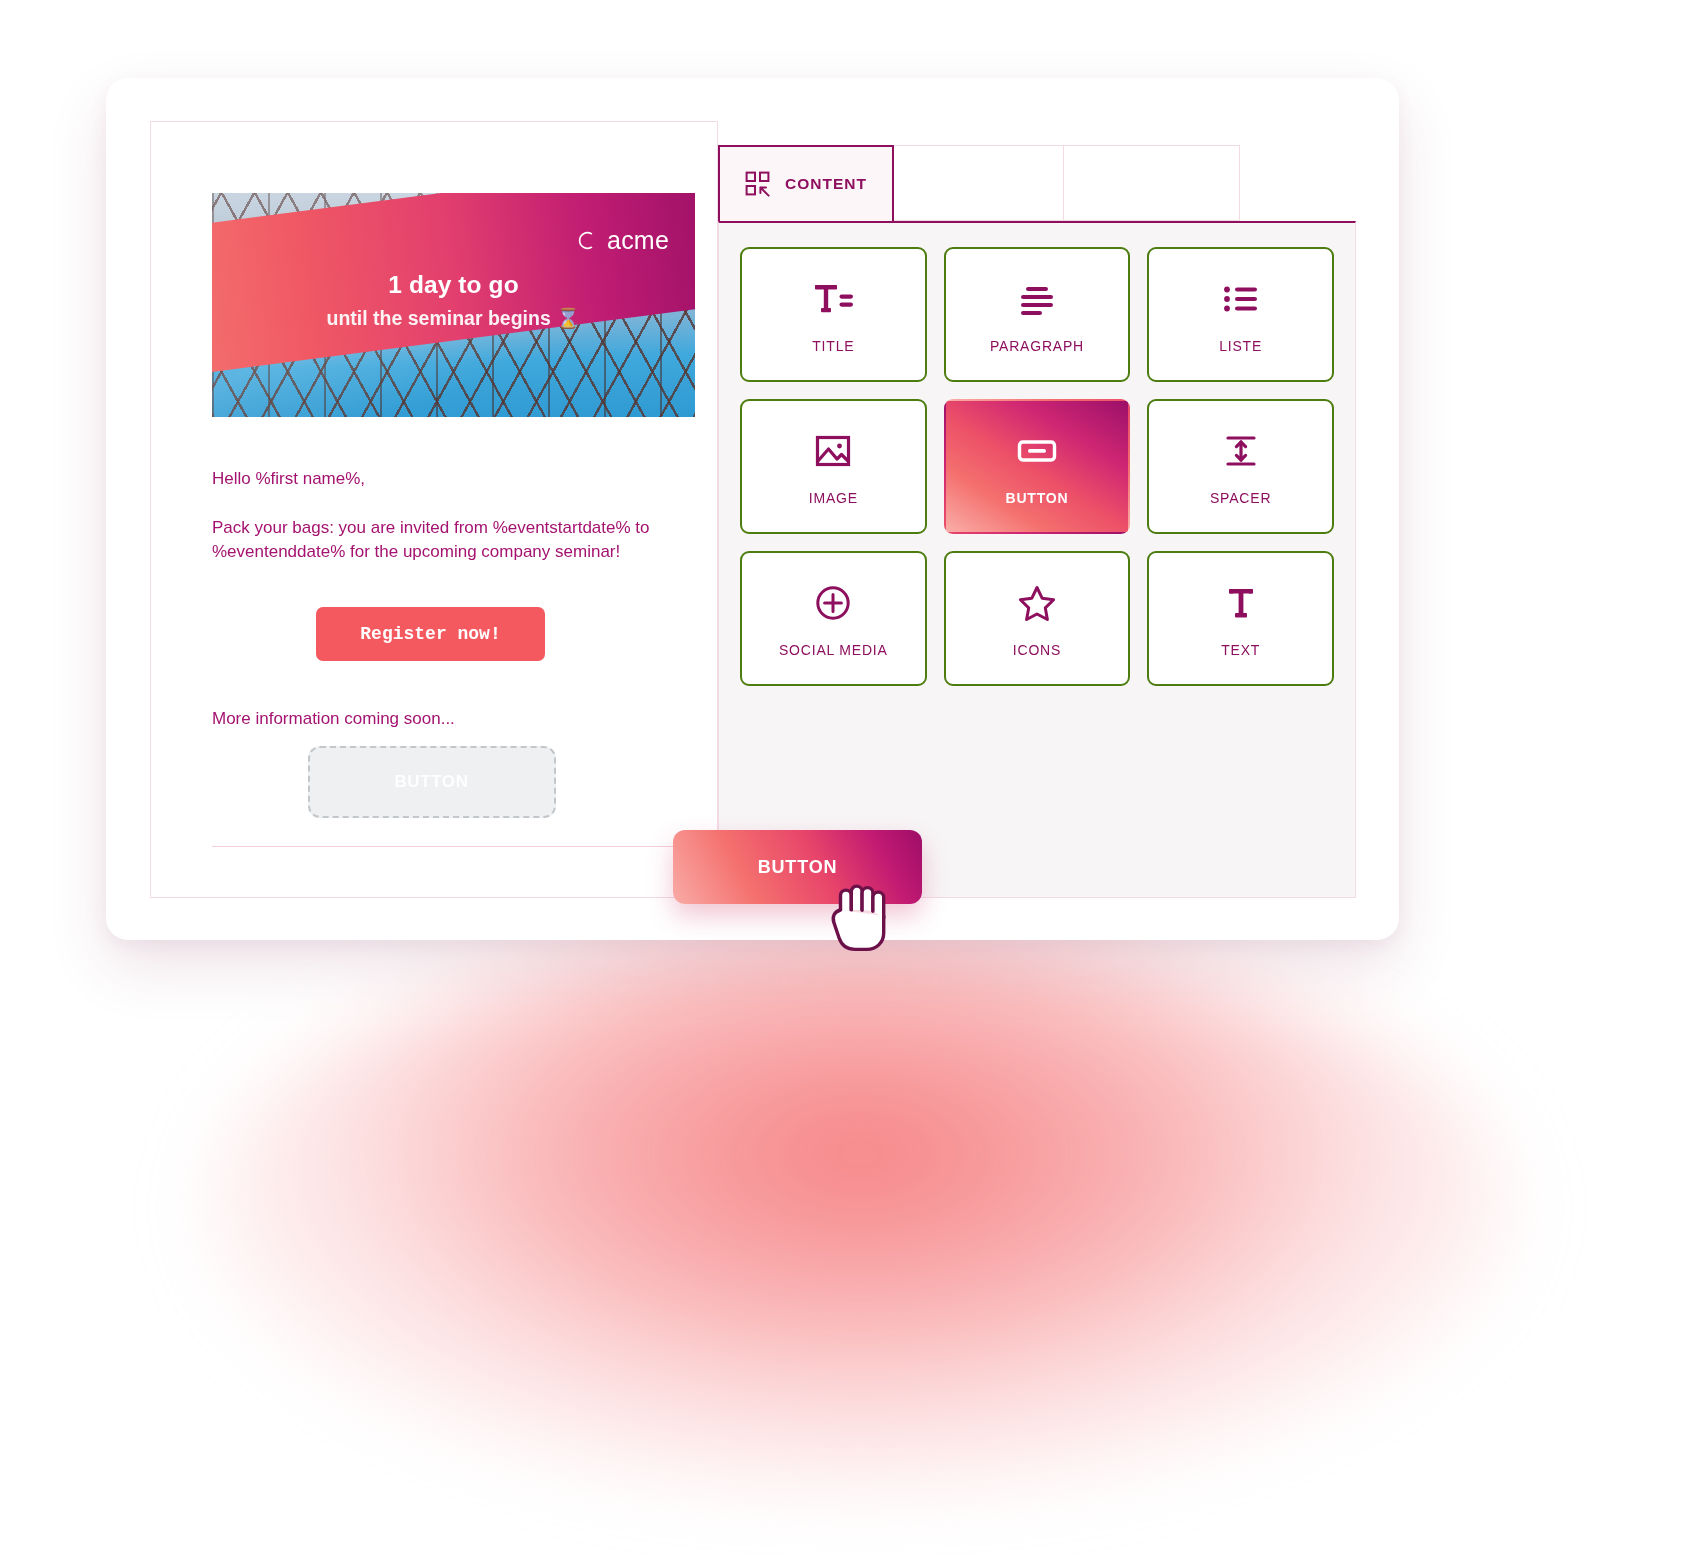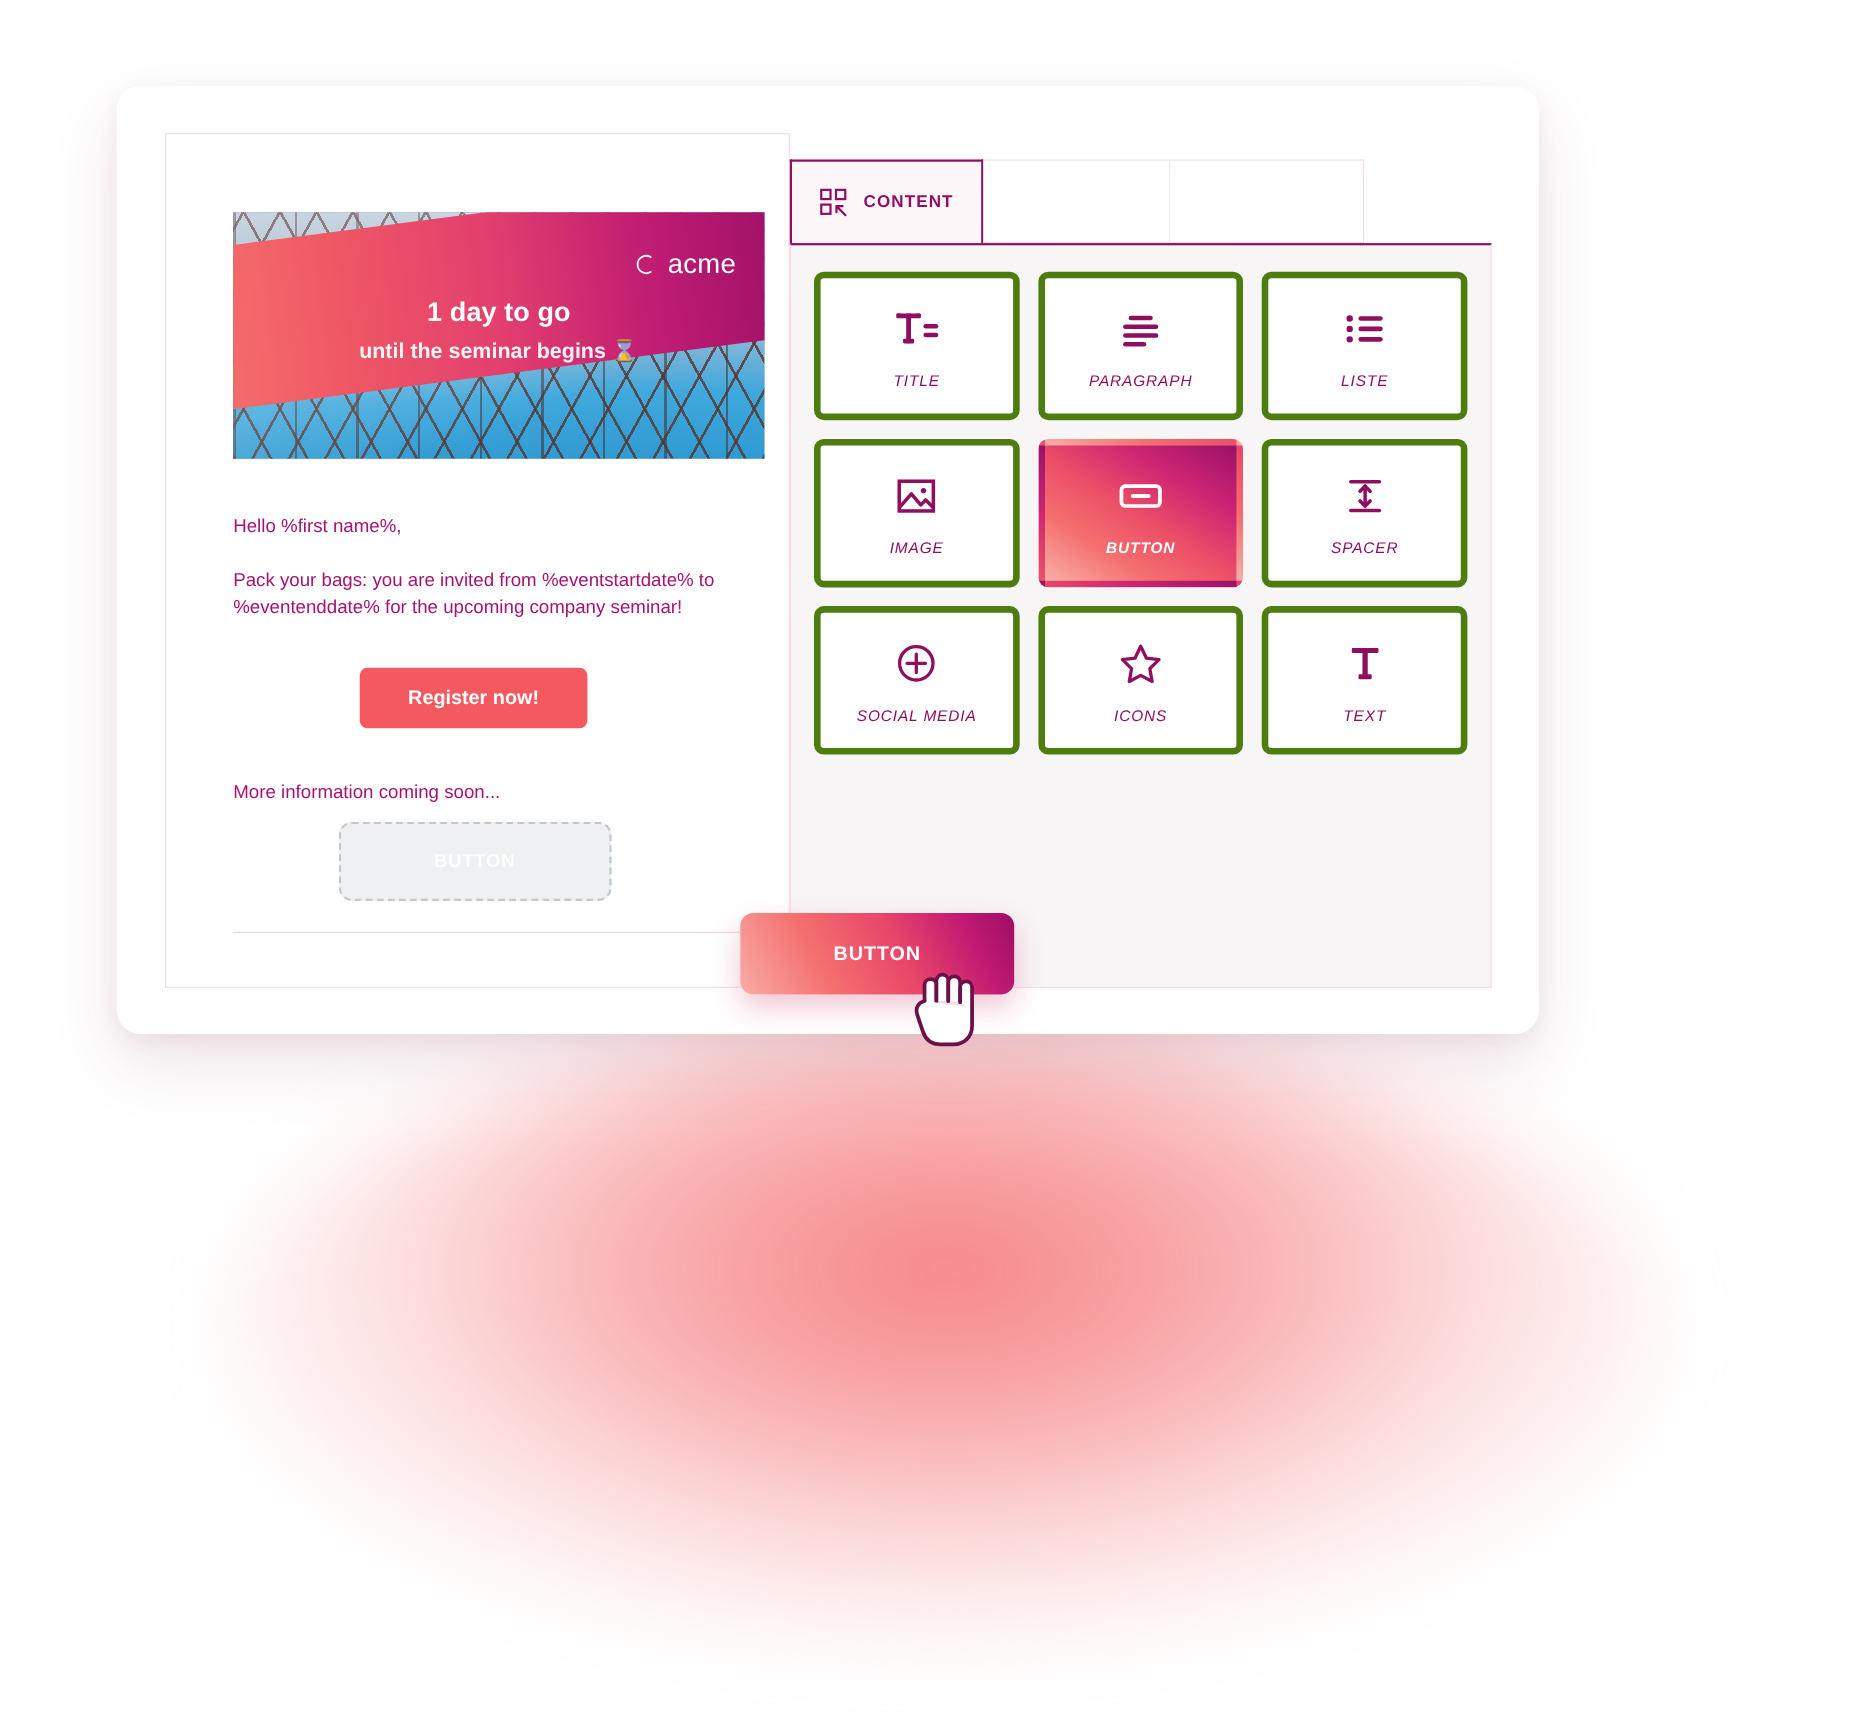--- a/index.html
+++ b/index.html
@@ -110,21 +110,21 @@
   .p-hello {
     margin-top: 50px;
     color: #a4136f; font-size: 17px; line-height: 1.45;
   }
   .p-body {
     margin-top: 24px;
     color: #a4136f; font-size: 17px; line-height: 1.42;
     max-width: 470px;
   }
 
-  .register-wrap { margin-top: 43px; display: flex; justify-content: center; padding-right: 8px; }
+  .register-wrap { margin-top: 43px; display: flex; justify-content: center; padding-right: 8px; font-family: Liberation Mono, monospace; }
   .register-btn {
     background: #f4595f;
     color: #ffffff;
     border: none; border-radius: 7px;
     font-size: 18px; font-weight: 700;
     padding: 17px 44px;
     cursor: pointer;
     font-family: inherit;
   }
 
@@ -203,27 +203,26 @@
     border-top: 2px solid #8d0f5e;
     padding: 24px 21px;
     display: grid;
     grid-template-columns: repeat(3, 1fr);
     gap: 17px;
     align-content: start;
   }
   .card {
     height: 135px;
     background: #ffffff;
-    border: 6px solid #4d7c0f;
+    border: 2px solid #4d7c0f;
     border-radius: 9px;
     display: flex; flex-direction: column;
     align-items: center; justify-content: center;
     gap: 16px;
     cursor: pointer;
-    font-style: italic;
   }
   .card .card-label {
     color: #8d0f5e;
     font-size: 14px; letter-spacing: .8px; font-weight: 400;
   }
   .card .ico { width: 46px; height: 46px; display: block; }
   .card.active {
     background: linear-gradient(32deg, #faaea8 0%, #f4706e 26%, #ec4f68 48%, #cf2673 72%, #9b1069 100%);
     border-color: transparent;
   }

